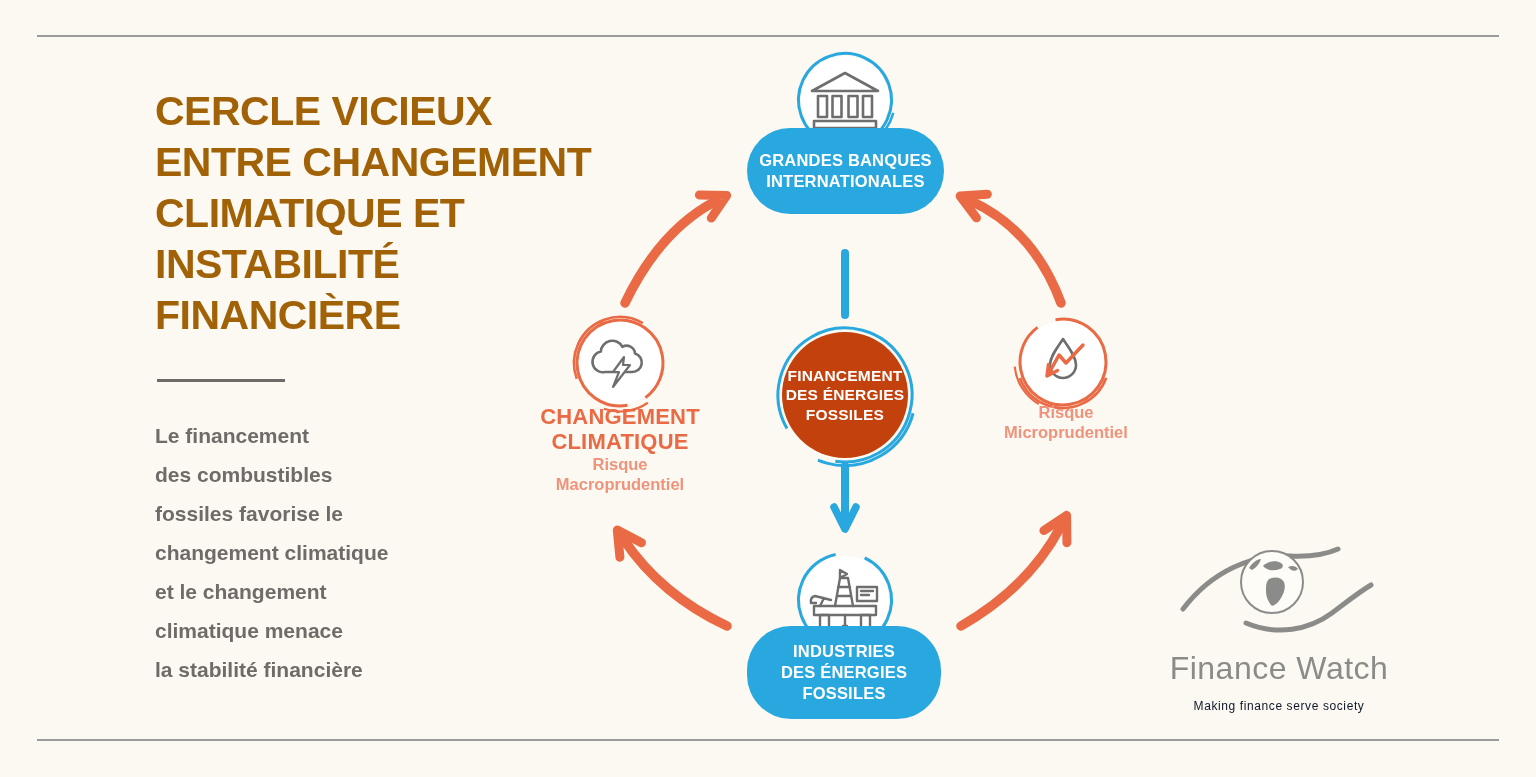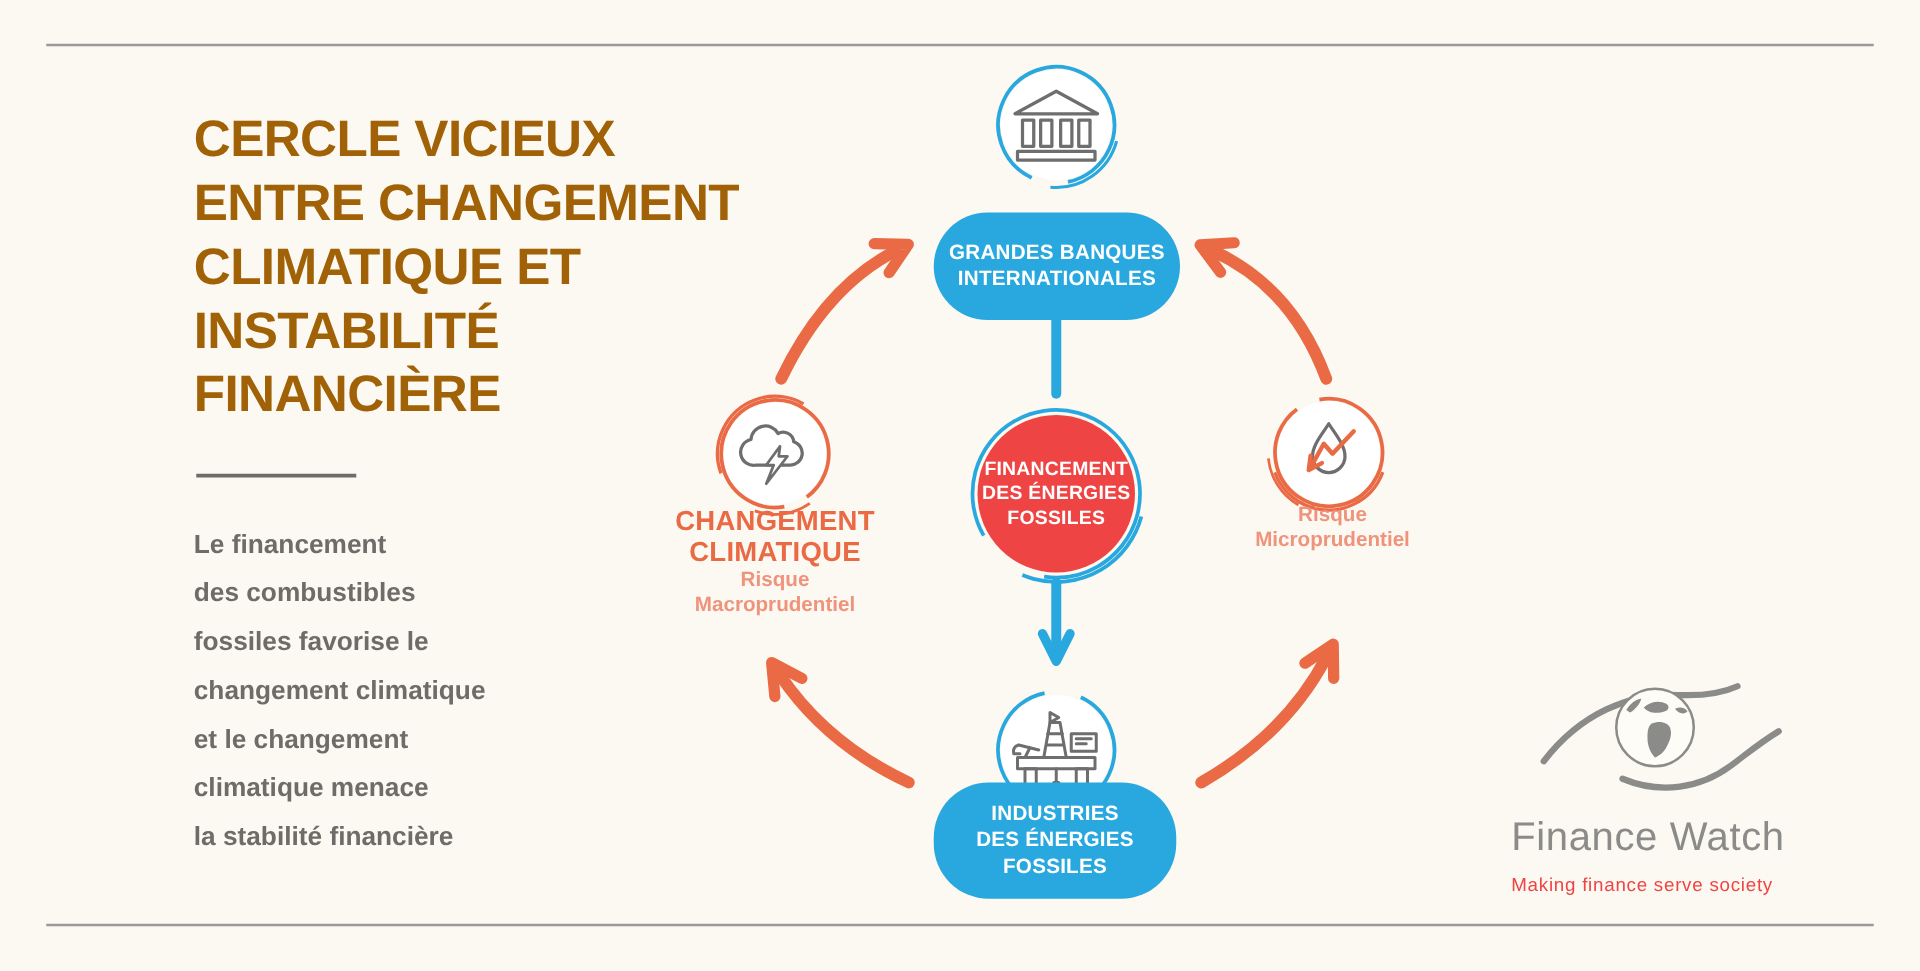--- a/index.html
+++ b/index.html
@@ -26,39 +26,39 @@
     font-size:21px;line-height:39px;font-weight:700;color:#6E6B69;
   }
 
   svg.diagram{position:absolute;left:0;top:0;z-index:1;}
 
   .pill{
     position:absolute;z-index:2;background:#29A8E0;border-radius:44px;
     display:flex;align-items:center;justify-content:center;text-align:center;
     color:#ffffff;font-weight:700;font-size:16.5px;line-height:21px;letter-spacing:0.2px;
   }
-  .pill.banks{left:747px;top:128px;width:197px;height:86px;margin-top:42px;}
+  .pill.banks{left:747px;top:128px;width:197px;height:86px;}
   .pill.industries{left:747px;top:626px;width:194px;height:93px;justify-content:center;}
 
   .center-circle{
     position:absolute;z-index:2;left:782px;top:332px;width:126px;height:126px;
-    background:#ef4444;border-radius:50%;
+    background:#c2410c;border-radius:50%;
     display:flex;align-items:center;justify-content:center;text-align:center;
     color:#ffffff;font-weight:700;font-size:15.5px;line-height:19.5px;letter-spacing:0.2px;
   }
 
   .side-label{position:absolute;z-index:2;width:280px;text-align:center;}
   .side-label.left{left:480px;top:404px;}
   .side-label.right{left:926px;top:402px;}
   .side-label .main{font-size:22px;line-height:25px;font-weight:700;color:#E96A45;letter-spacing:0.2px;}
   .side-label .risk{font-size:16.5px;line-height:20px;font-weight:700;color:#F0937C;}
 
-  .logo{position:absolute;left:1209px;top:537px;width:244px;text-align:left;z-index:2;}
+  .logo{position:absolute;left:1157px;top:537px;width:244px;text-align:center;z-index:2;}
   .logo .name{margin-top:4px;font-size:32px;color:#8B8B89;letter-spacing:0.5px;}
-  .logo .tagline{margin-top:12px;font-size:15px;color:#ef4444;letter-spacing:0.6px;}
+  .logo .tagline{margin-top:12px;font-size:12px;color:#0f172a;letter-spacing:0.6px;}
 </style>
 </head>
 <body>
 
 <div class="rule top"></div>
 <div class="rule bottom"></div>
 
 <div class="intro-title preline">CERCLE VICIEUX
 ENTRE CHANGEMENT
 CLIMATIQUE ET

